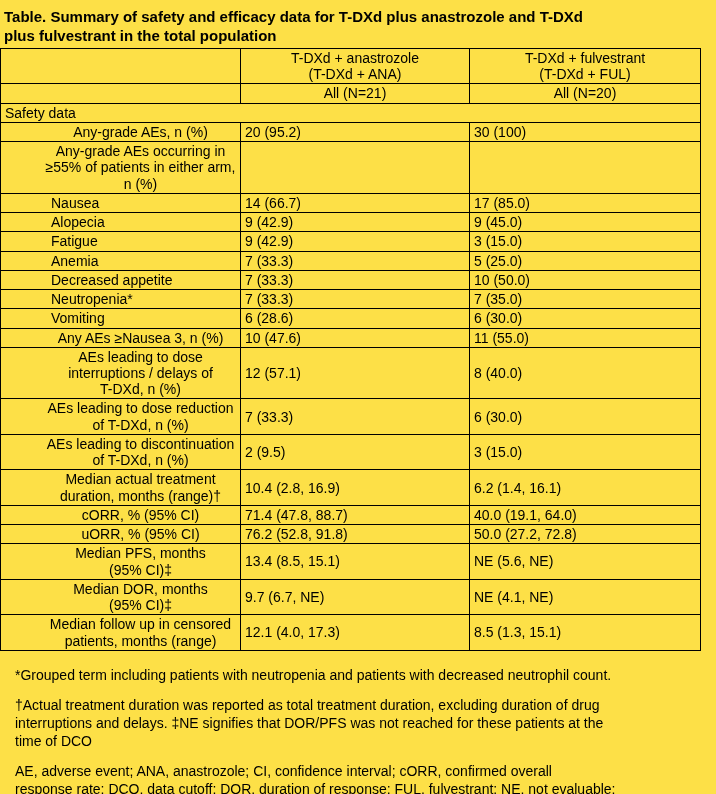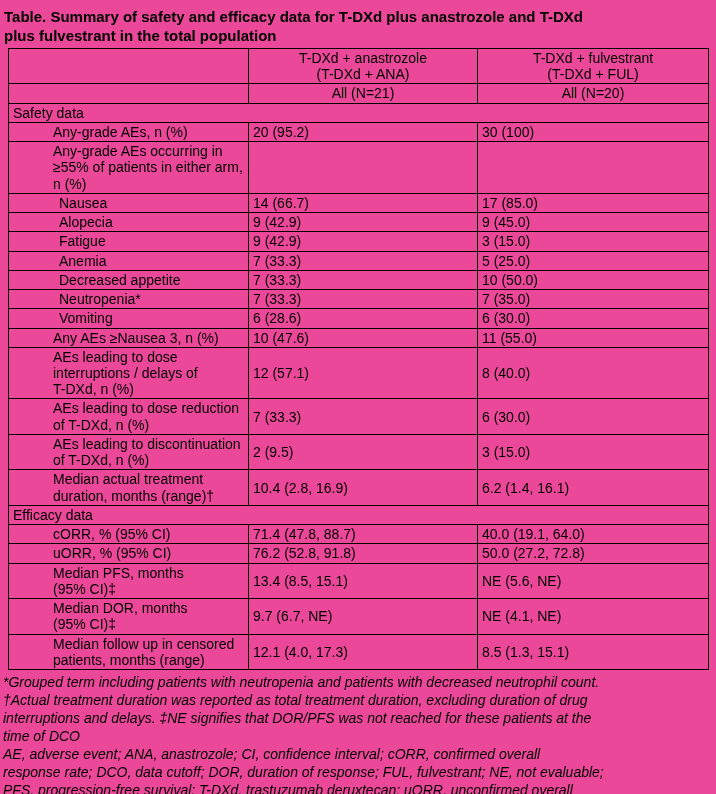--- a/index.html
+++ b/index.html
@@ -6,35 +6,34 @@
   html, body {
     margin: 0;
     padding: 0;
     background: #ffffff;
     font-family: "Liberation Sans", sans-serif;
     color: #000000;
   }
   .page {
     width: 716px;
     height: 794px;
-    background: #ec4899;
+    background: #fde047;
     overflow: hidden;
   }
   .title {
     font-size: 15px;
     font-weight: bold;
     line-height: 19px;
     white-space: pre-line;
     padding: 7px 6px 3px 4px;
   }
   table.data-table {
     border-collapse: collapse;
     table-layout: fixed;
     width: 700px;
-    margin-left: 8px;
   }
   table.data-table th,
   table.data-table td {
     border: 1px solid #000000;
     font-size: 14px;
     line-height: 1.16;
     padding: 1px 4px;
     vertical-align: middle;
     font-weight: normal;
   }
@@ -50,34 +49,33 @@
   }
   td.section-header {
     font-weight: bold;
     text-align: left;
     padding-left: 10px;
   }
   td.row-label {
     text-align: left;
     white-space: pre-line;
   }
-  td.row-label.indent-1 { padding-left: 44px; }
+  td.row-label.indent-1 { padding-left: 44px; text-align: center; }
   td.row-label.indent-2 { padding-left: 50px; }
   td.value-cell {
     text-align: left;
   }
   .footnotes {
     padding: 3px 6px 0 3px;
     font-size: 14px;
     line-height: 18px;
   }
   .footnotes p {
-    margin: 0;
-    white-space: pre-line;
-    font-style: italic;
+    margin: 12px;
+    white-space: pre-line;
   }
 </style>
 </head>
 <body>
 
 <div class="page">
 
   <div class="title">Table. Summary of safety and efficacy data for T-DXd plus anastrozole and T-DXd
 plus fulvestrant in the total population</div>
 
@@ -176,23 +174,20 @@
           <td class="value-cell">2 (9.5)</td>
           <td class="value-cell">3 (15.0)</td>
         </tr>
         <tr>
           <td class="row-label indent-1">Median actual treatment
 duration, months (range)†</td>
           <td class="value-cell">10.4 (2.8, 16.9)</td>
           <td class="value-cell">6.2 (1.4, 16.1)</td>
         </tr>
         <tr>
-          <td class="section-header" colspan="3">Efficacy data</td>
-        </tr>
-        <tr>
           <td class="row-label indent-1">cORR, % (95% CI)</td>
           <td class="value-cell">71.4 (47.8, 88.7)</td>
           <td class="value-cell">40.0 (19.1, 64.0)</td>
         </tr>
         <tr>
           <td class="row-label indent-1">uORR, % (95% CI)</td>
           <td class="value-cell">76.2 (52.8, 91.8)</td>
           <td class="value-cell">50.0 (27.2, 72.8)</td>
         </tr>
         <tr>

